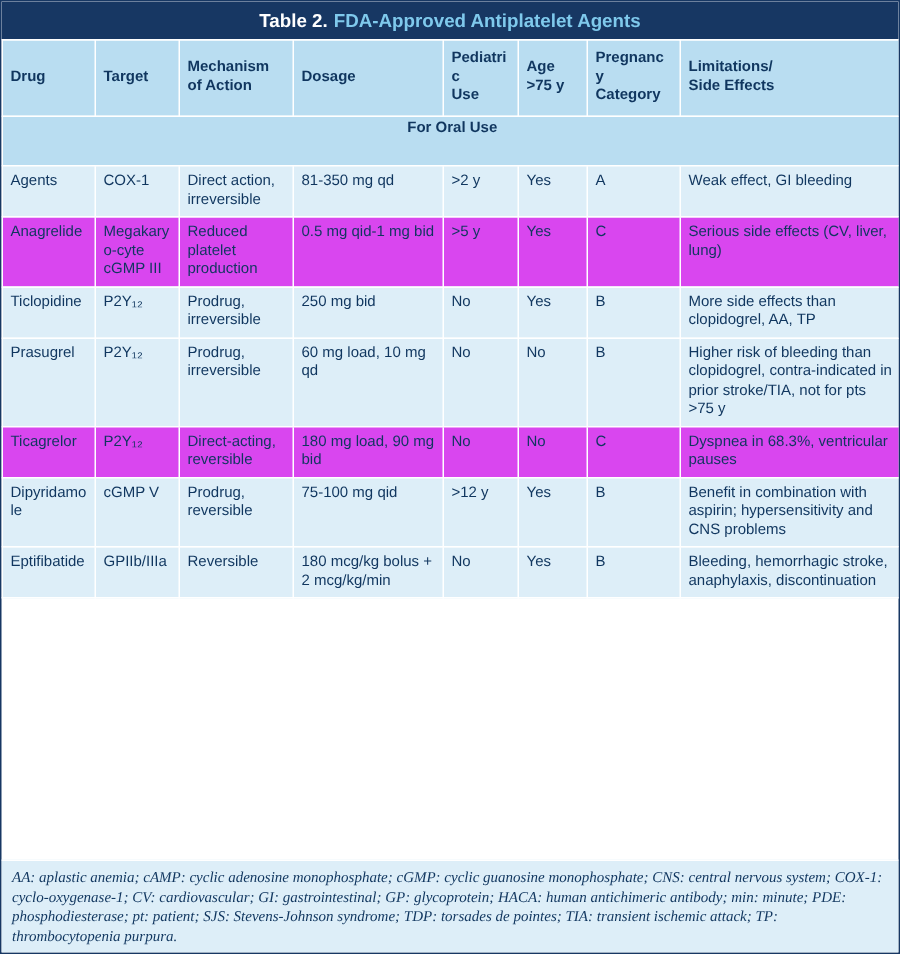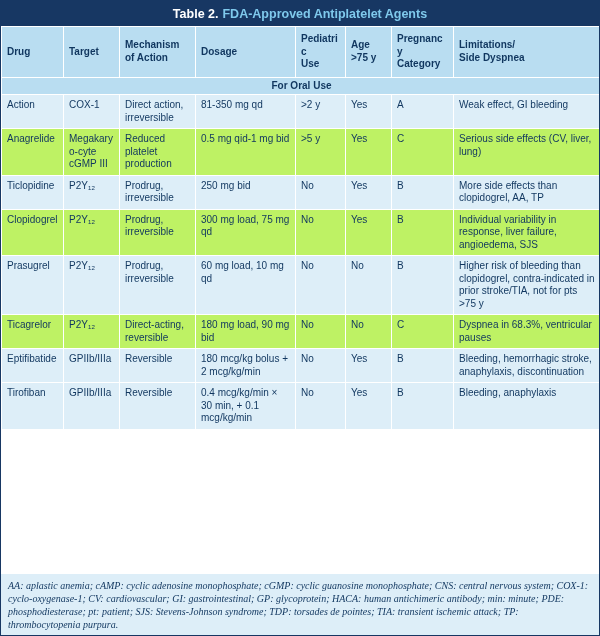--- a/index.html
+++ b/index.html
@@ -49,24 +49,24 @@
     white-space: pre-line;
     vertical-align: middle;
     padding-top: 6px;
     padding-bottom: 6px;
   }
   tr.section-row td {
     background: #b9ddf1;
     text-align: center;
     font-weight: bold;
     padding-top: 2px;
-    padding-bottom: 2px;
+    padding-bottom: 18px;
   }
   tr.row-light td { background: #ddeef8; }
-  tr.row-dark td  { background: #bef264; }
+  tr.row-dark td  { background: #d946ef; }
 
   .footnote {
     margin-top: auto;
     background: #ddeef8;
     font-family: "Liberation Serif", serif;
     font-style: italic;
     font-size: 10px;
     color: #10365f;
     padding: 5px 7px 4px 7px;
     line-height: 1.3;
@@ -100,29 +100,29 @@
         <th>Mechanism
 of Action</th>
         <th>Dosage</th>
         <th>Pediatric
 Use</th>
         <th>Age
 &gt;75 y</th>
         <th>Pregnancy
 Category</th>
         <th>Limitations/
-Side Dyspnea</th>
+Side Effects</th>
       </tr>
     </thead>
     <tbody>
         <tr class="section-row">
           <td colspan="8">For Oral Use</td>
         </tr>
         <tr class="row-light">
-          <td class="col-drug">Action</td>
+          <td class="col-drug">Agents</td>
           <td class="col-target">COX-1</td>
           <td class="col-mechanism">Direct action, irreversible</td>
           <td class="col-dosage">81-350 mg qd</td>
           <td class="col-pediatric">&gt;2 y</td>
           <td class="col-age">Yes</td>
           <td class="col-pregnancy">A</td>
           <td class="col-limitations">Weak effect, GI bleeding</td>
         </tr>
         <tr class="row-dark">
           <td class="col-drug">Anagrelide</td>
@@ -137,30 +137,20 @@
         <tr class="row-light">
           <td class="col-drug">Ticlopidine</td>
           <td class="col-target">P2Y₁₂</td>
           <td class="col-mechanism">Prodrug, irreversible</td>
           <td class="col-dosage">250 mg bid</td>
           <td class="col-pediatric">No</td>
           <td class="col-age">Yes</td>
           <td class="col-pregnancy">B</td>
           <td class="col-limitations">More side effects than clopidogrel, AA, TP</td>
         </tr>
-        <tr class="row-dark">
-          <td class="col-drug">Clopidogrel</td>
-          <td class="col-target">P2Y₁₂</td>
-          <td class="col-mechanism">Prodrug, irreversible</td>
-          <td class="col-dosage">300 mg load, 75 mg qd</td>
-          <td class="col-pediatric">No</td>
-          <td class="col-age">Yes</td>
-          <td class="col-pregnancy">B</td>
-          <td class="col-limitations">Individual variability in response, liver failure, angioedema, SJS</td>
-        </tr>
         <tr class="row-light">
           <td class="col-drug">Prasugrel</td>
           <td class="col-target">P2Y₁₂</td>
           <td class="col-mechanism">Prodrug, irreversible</td>
           <td class="col-dosage">60 mg load, 10 mg qd</td>
           <td class="col-pediatric">No</td>
           <td class="col-age">No</td>
           <td class="col-pregnancy">B</td>
           <td class="col-limitations">Higher risk of bleeding than clopidogrel, contra-indicated in prior stroke/TIA, not for pts &gt;75 y</td>
         </tr>
@@ -168,37 +158,37 @@
           <td class="col-drug">Ticagrelor</td>
           <td class="col-target">P2Y₁₂</td>
           <td class="col-mechanism">Direct-acting, reversible</td>
           <td class="col-dosage">180 mg load, 90 mg bid</td>
           <td class="col-pediatric">No</td>
           <td class="col-age">No</td>
           <td class="col-pregnancy">C</td>
           <td class="col-limitations">Dyspnea in 68.3%, ventricular pauses</td>
         </tr>
         <tr class="row-light">
+          <td class="col-drug">Dipyridamole</td>
+          <td class="col-target">cGMP V</td>
+          <td class="col-mechanism">Prodrug, reversible</td>
+          <td class="col-dosage">75-100 mg qid</td>
+          <td class="col-pediatric">&gt;12 y</td>
+          <td class="col-age">Yes</td>
+          <td class="col-pregnancy">B</td>
+          <td class="col-limitations">Benefit in combination with aspirin; hypersensitivity and CNS problems</td>
+        </tr>
+        <tr class="row-light">
           <td class="col-drug">Eptifibatide</td>
           <td class="col-target">GPIIb/IIIa</td>
           <td class="col-mechanism">Reversible</td>
           <td class="col-dosage">180 mcg/kg bolus + 2 mcg/kg/min</td>
           <td class="col-pediatric">No</td>
           <td class="col-age">Yes</td>
           <td class="col-pregnancy">B</td>
           <td class="col-limitations">Bleeding, hemorrhagic stroke, anaphylaxis, discontinuation</td>
         </tr>
-        <tr class="row-light">
-          <td class="col-drug">Tirofiban</td>
-          <td class="col-target">GPIIb/IIIa</td>
-          <td class="col-mechanism">Reversible</td>
-          <td class="col-dosage">0.4 mcg/kg/min × 30 min, + 0.1 mcg/kg/min</td>
-          <td class="col-pediatric">No</td>
-          <td class="col-age">Yes</td>
-          <td class="col-pregnancy">B</td>
-          <td class="col-limitations">Bleeding, anaphylaxis</td>
-        </tr>
       </tbody>
   </table>
 
   <div class="footnote">AA: aplastic anemia; cAMP: cyclic adenosine monophosphate; cGMP: cyclic guanosine monophosphate; CNS: central nervous system; COX-1: cyclo-oxygenase-1; CV: cardiovascular; GI: gastrointestinal; GP: glycoprotein; HACA: human antichimeric antibody; min: minute; PDE: phosphodiesterase; pt: patient; SJS: Stevens-Johnson syndrome; TDP: torsades de pointes; TIA: transient ischemic attack; TP: thrombocytopenia purpura.</div>
 
 </div>
 
 </body></html>

